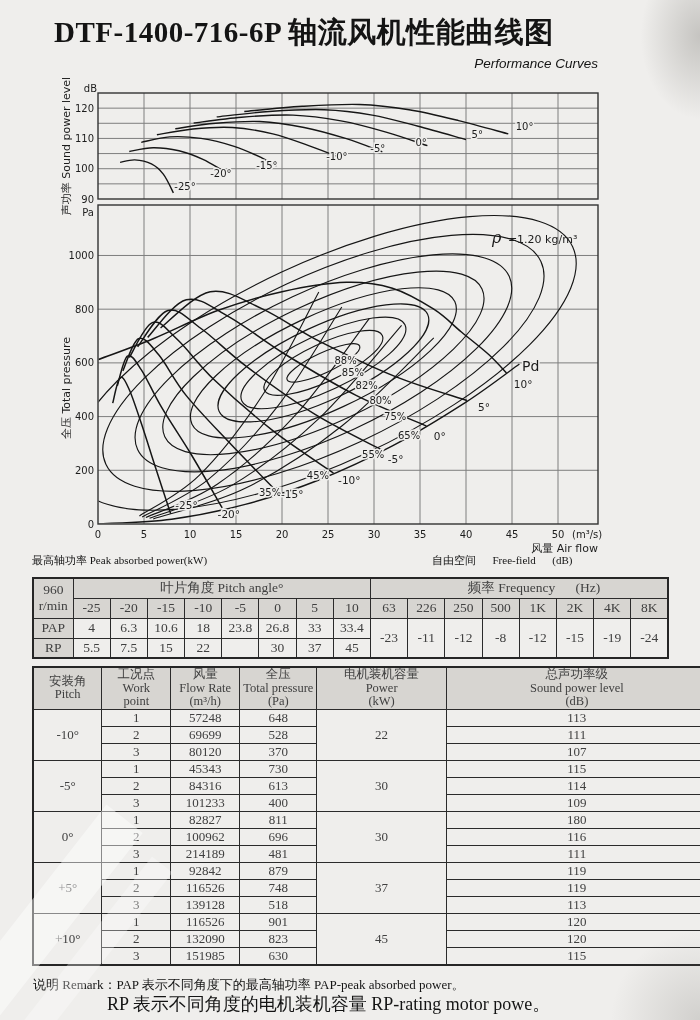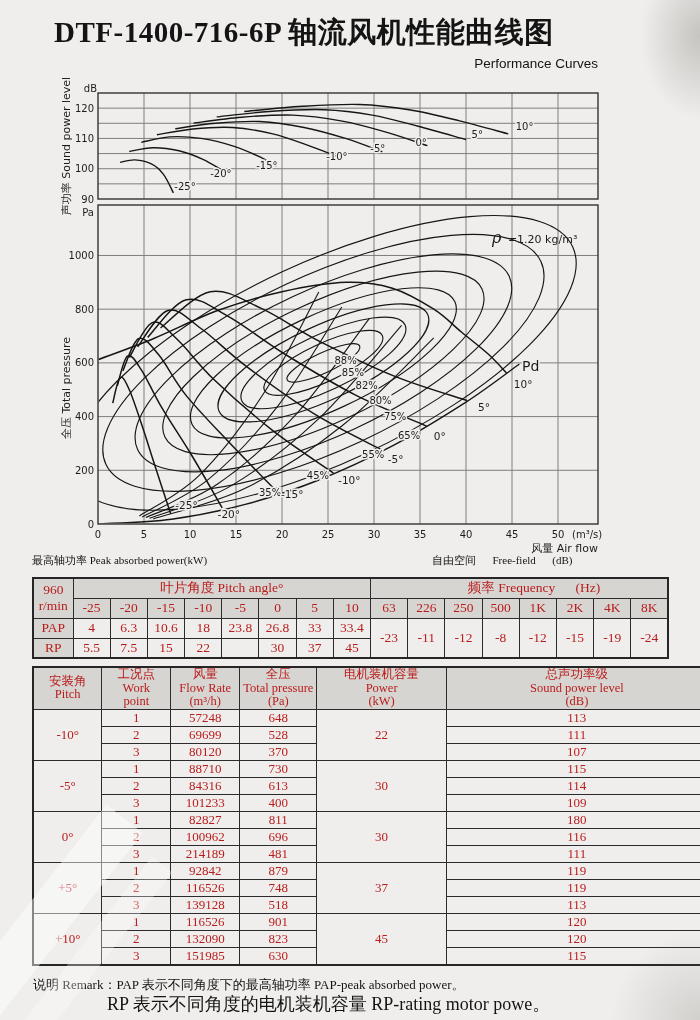--- a/index.html
+++ b/index.html
@@ -10,26 +10,27 @@
     color:#141414;
   }
   .abs{position:absolute;}
   #page-title{
     left:54px;top:13px;font-size:29px;font-weight:bold;letter-spacing:.5px;
     font-family:"Liberation Serif","DejaVu Serif",serif;white-space:pre;
   }
   #subtitle{
     top:56px;right:102px;font-size:13.5px;
     font-family:"Liberation Sans","DejaVu Sans",sans-serif;
+    font-style:italic;
   }
   #charts{left:0;top:0;width:700px;height:560px;}
   #peak-power-label{left:32px;top:553px;font-size:11px;white-space:pre;}
   #free-field-label{left:432px;top:553px;font-size:11px;white-space:pre;}
   .tbl{border-collapse:collapse;table-layout:fixed;width:100%;
-       font-family:"Liberation Serif","DejaVu Serif",serif;color:#b91c1c;
+       font-family:"Liberation Serif","DejaVu Serif",serif;color:#404040;
        border:2px solid #262626;}
   .tbl td,.tbl th{border:1px solid #2b2b2b;text-align:center;vertical-align:middle;
        padding:0;overflow:hidden;font-weight:normal;}
   .hd{background:#d7d5d1;}
   #table1{left:32px;top:577px;width:637px;}
   #table1 .tbl{font-size:13.5px;}
   #table1 tr{height:20px;}
   #table2{left:32px;top:666px;width:677px;}
   #table2 .tbl{font-size:13px;}
   #table2 tr.hrow{height:42px;}
@@ -297,21 +298,21 @@
         </tr>
         <tr class="brow">
           <td>3</td>
           <td>80120</td>
           <td>370</td>
           <td>107</td>
         </tr>
         <tr class="brow">
           <td rowspan="3">-5°</td>
           <td>1</td>
-          <td>88710</td>
+          <td>45343</td>
           <td>730</td>
           <td rowspan="3">30</td>
           <td>115</td>
         </tr>
         <tr class="brow">
           <td>2</td>
           <td>84316</td>
           <td>613</td>
           <td>114</td>
         </tr>

